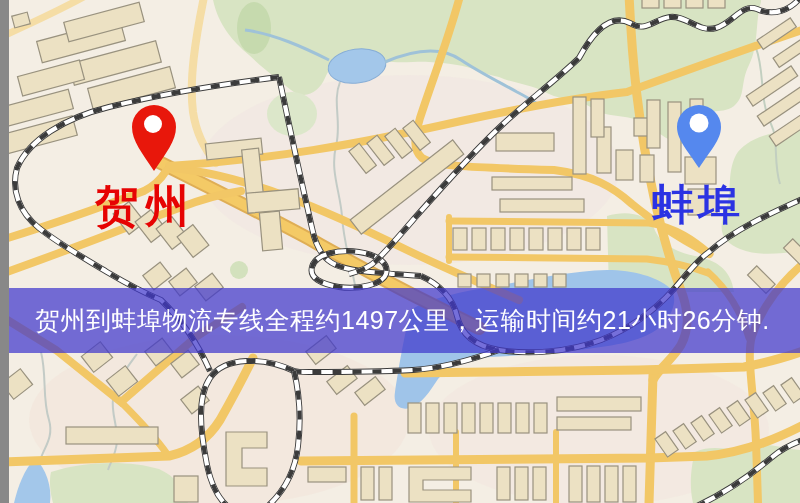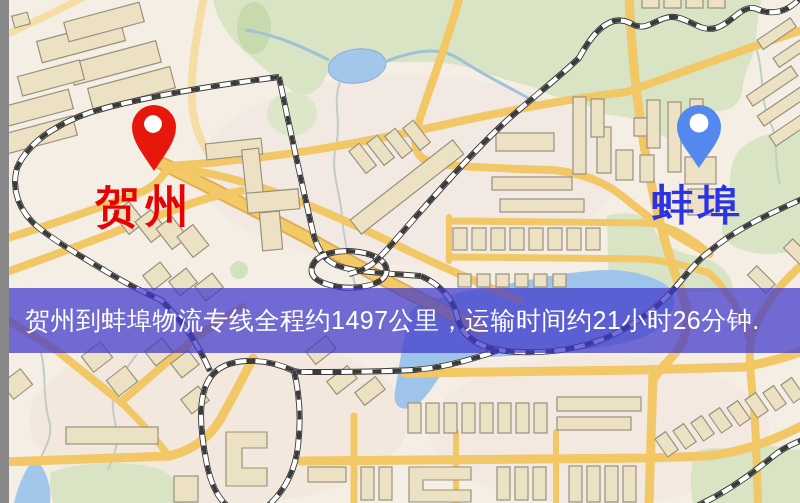--- a/index.html
+++ b/index.html
@@ -9,21 +9,21 @@
   .rail-c{stroke:#3b3b3b;stroke-width:6;fill:none;}
   .rail-w{stroke:#ffffff;stroke-width:4.2;fill:none;}
   .rail-d{stroke:#3b3b3b;stroke-width:4.2;fill:none;stroke-dasharray:9 11;}
   .bld{fill:#ece1c3;stroke:#99927f;stroke-width:1.2;}
   .park{fill:#d8e4c3;stroke:none;}
   .stream{fill:none;stroke:#c3cbc6;stroke-width:2;}
   .road{fill:none;stroke:#f2c766;stroke-linecap:round;}
   .road-pale{fill:none;stroke:#f5dda5;stroke-linecap:round;}
   #banner{position:absolute;left:0;top:288px;width:800px;height:65px;
           background:rgba(64,56,204,0.72);display:flex;align-items:center;z-index:30;}
-  #banner span{color:#ffffff;font-size:25px;letter-spacing:0.5px;padding-left:16px;
+  #banner span{color:#ffffff;font-size:25px;letter-spacing:0.5px;padding-left:26px;
                white-space:nowrap;font-weight:400;}
   .city-label{font-family:"Liberation Serif",serif;font-weight:600;}
   #origin-label{font-size:44px;letter-spacing:6px;}
   #dest-label{font-size:42px;letter-spacing:4px;}
 </style>
 </head>
 <body>
 
 <div id="stage">
 

